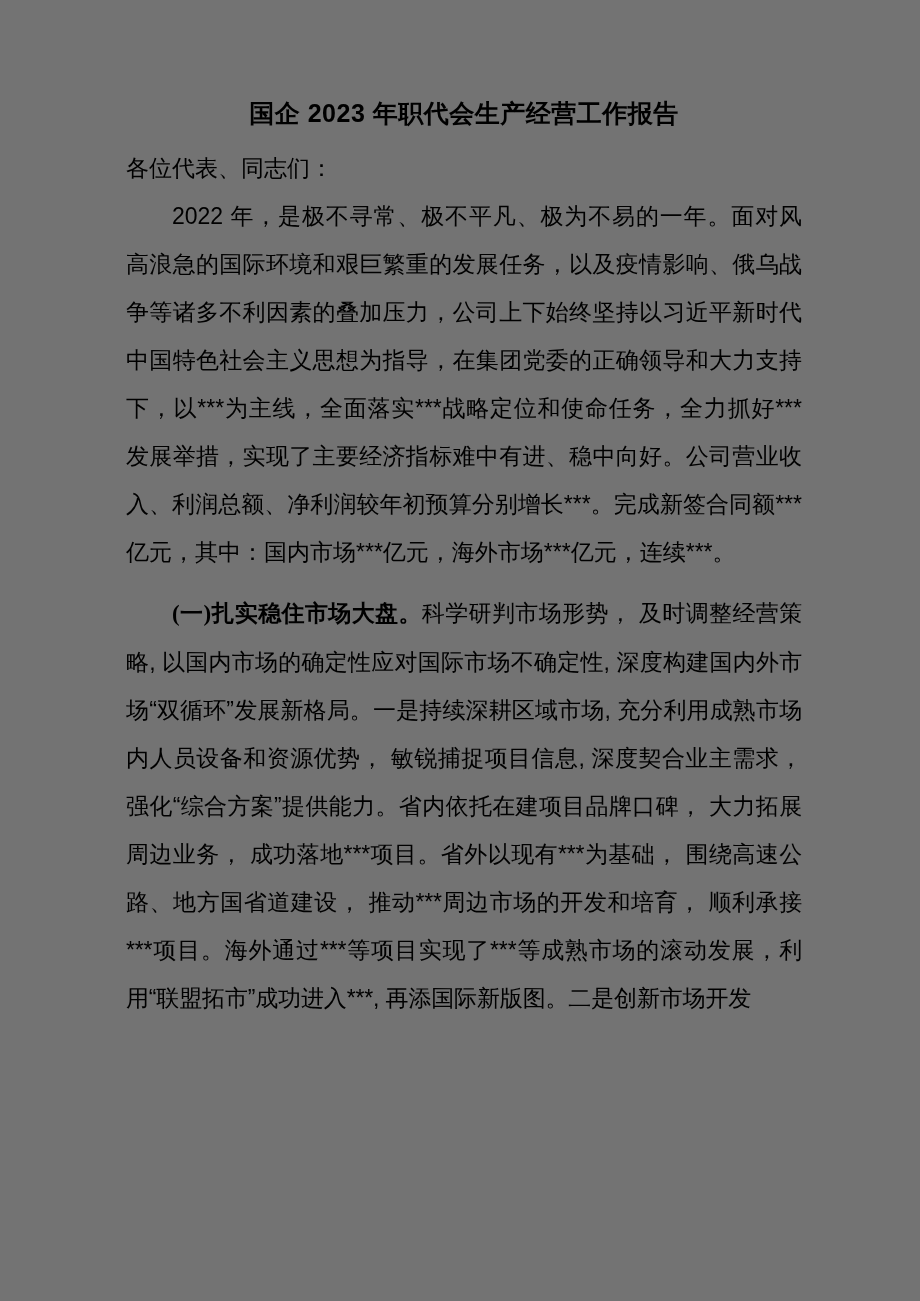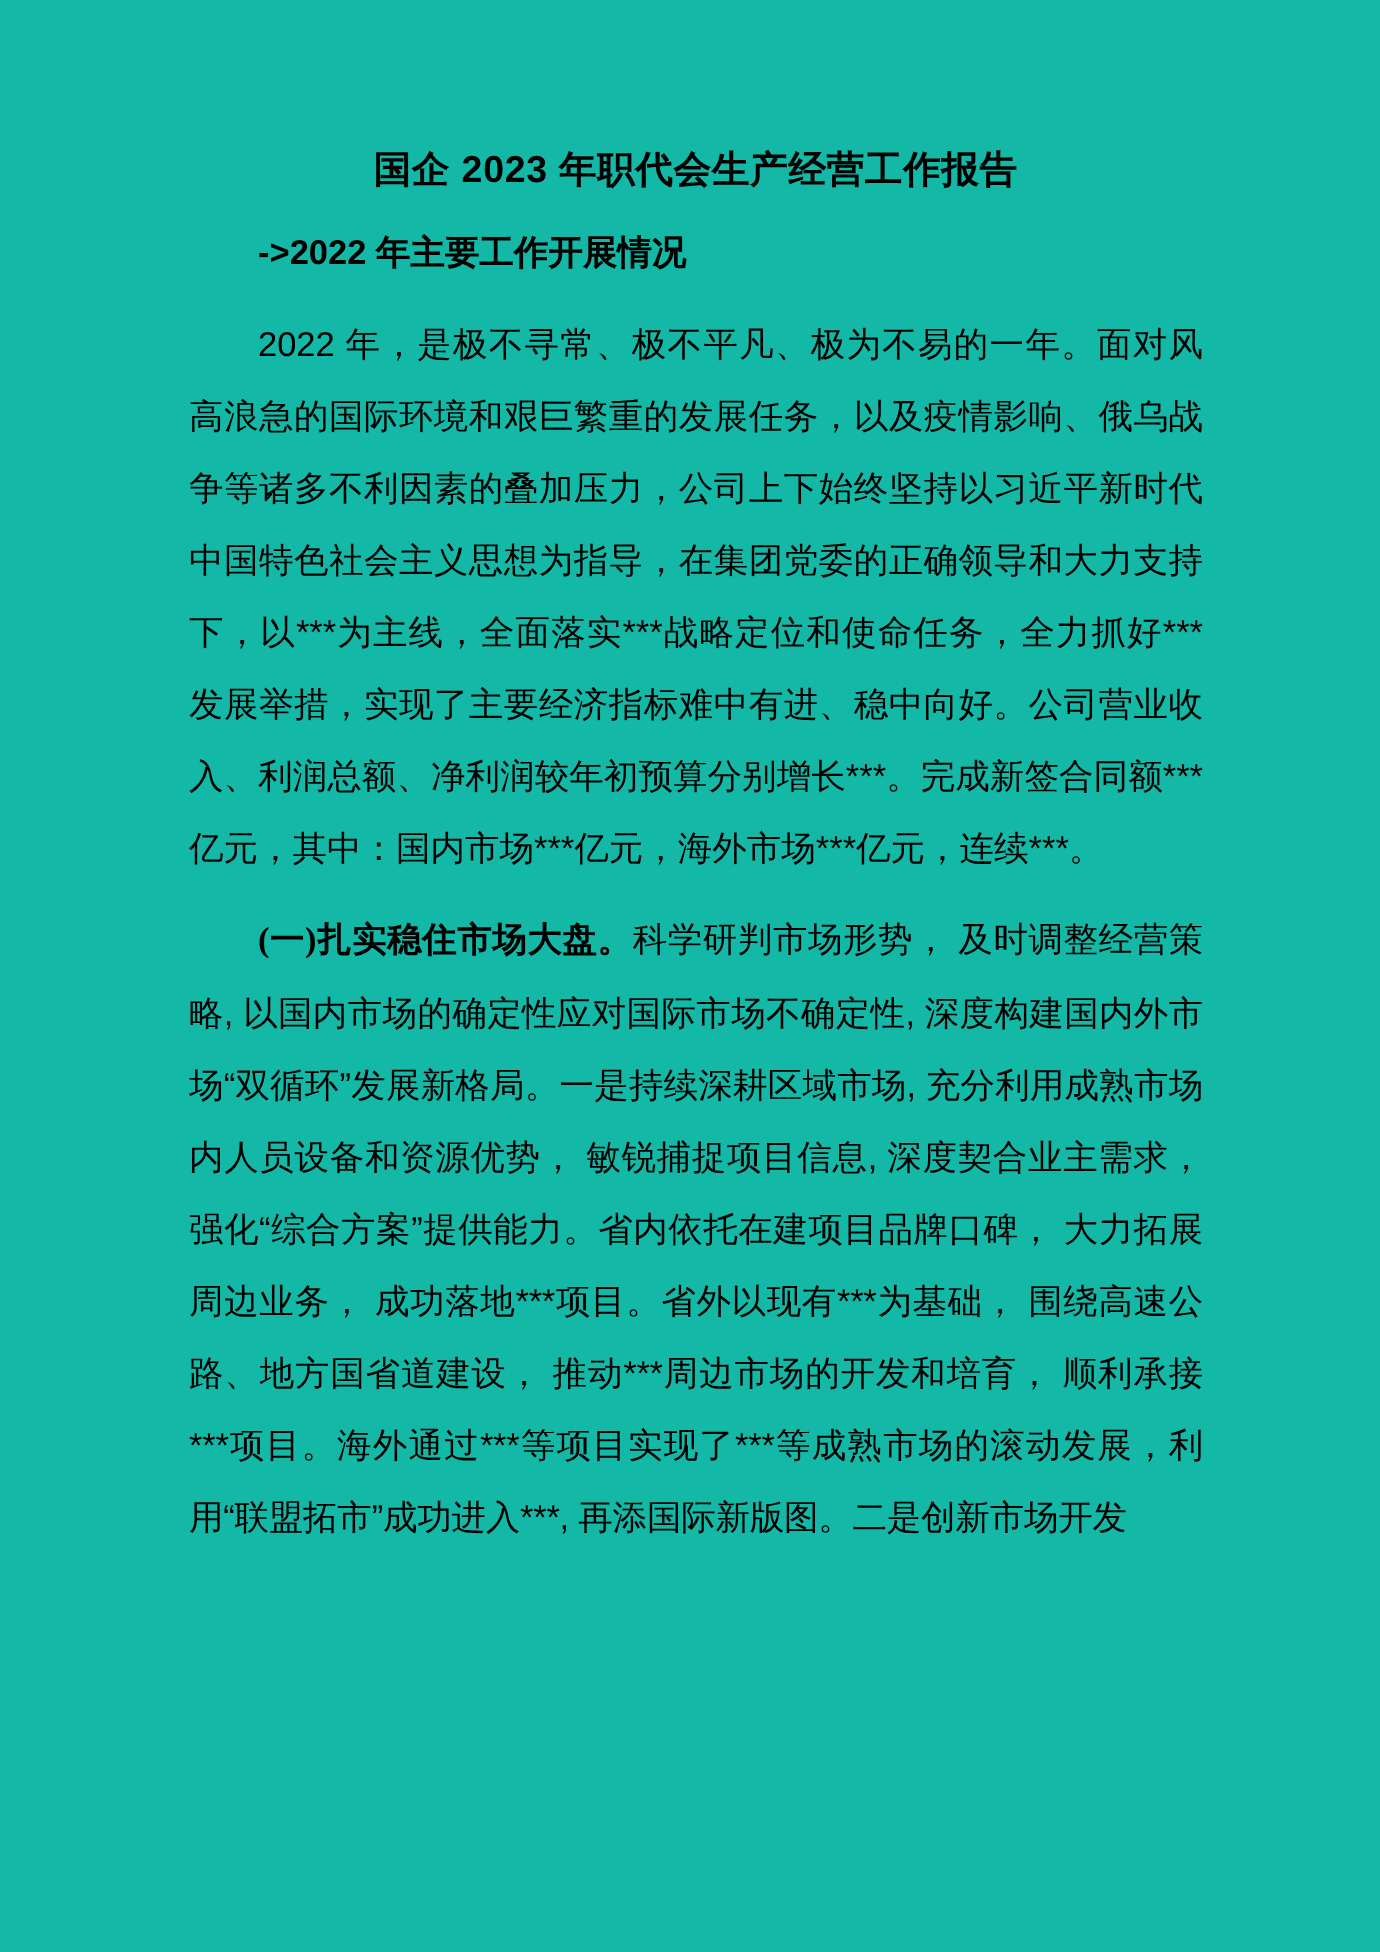--- a/index.html
+++ b/index.html
@@ -8,21 +8,21 @@
     background: #ffffff;
   }
   body {
     font-family: "Liberation Sans", "DejaVu Sans", sans-serif;
     color: #000000;
   }
   .page {
     position: relative;
     width: 920px;
     height: 1301px;
-    background: #14b8a6;
+    background: #737373;
     overflow: hidden;
     box-sizing: border-box;
   }
   .content {
     position: absolute;
     left: 126px;
     top: 0;
     width: 676px;
   }
   .doc-title {
@@ -72,22 +72,22 @@
   }
 </style>
 </head>
 <body>
 
 <div class="page">
   <div class="content">
 
     <h1 class="doc-title">国企 2023 年职代会生产经营工作报告</h1>
 
+    <p class="salutation">各位代表、同志们：</p>
 
 
-    <p class="section-heading">-&gt;2022 年主要工作开展情况</p>
 
     <p class="para">2022 年，是极不寻常、极不平凡、极为不易的一年。面对风高浪急的国际环境和艰巨繁重的发展任务，以及疫情影响、俄乌战争等诸多不利因素的叠加压力，公司上下始终坚持以习近平新时代中国特色社会主义思想为指导，在集团党委的正确领导和大力支持下，以***为主线，全面落实***战略定位和使命任务，全力抓好***发展举措，实现了主要经济指标难中有进、稳中向好。公司营业收入、利润总额、净利润较年初预算分别增长***。完成新签合同额***亿元，其中：国内市场***亿元，海外市场***亿元，连续***。</p>
 
     <p class="para para-tight gap-before-sm"><b class="run">(一)扎实稳住市场大盘。</b><span>科学研判市场形势， 及时调整经营策略, 以国内市场的确定性应对国际市场不确定性, 深度构建国内外市场“双循环”发展新格局。一是持续深耕区域市场, 充分利用成熟市场内人员设备和资源优势， 敏锐捕捉项目信息, 深度契合业主需求， 强化“综合方案”提供能力。省内依托在建项目品牌口碑， 大力拓展周边业务， 成功落地***项目。省外以现有***为基础， 围绕高速公路、地方国省道建设， 推动***周边市场的开发和培育， 顺利承接***项目。海外通过***等项目实现了***等成熟市场的滚动发展，利用“联盟拓市”成功进入***, 再添国际新版图。二是创新市场开发</span></p>
 
   </div>
 </div>
 
 </body></html>

